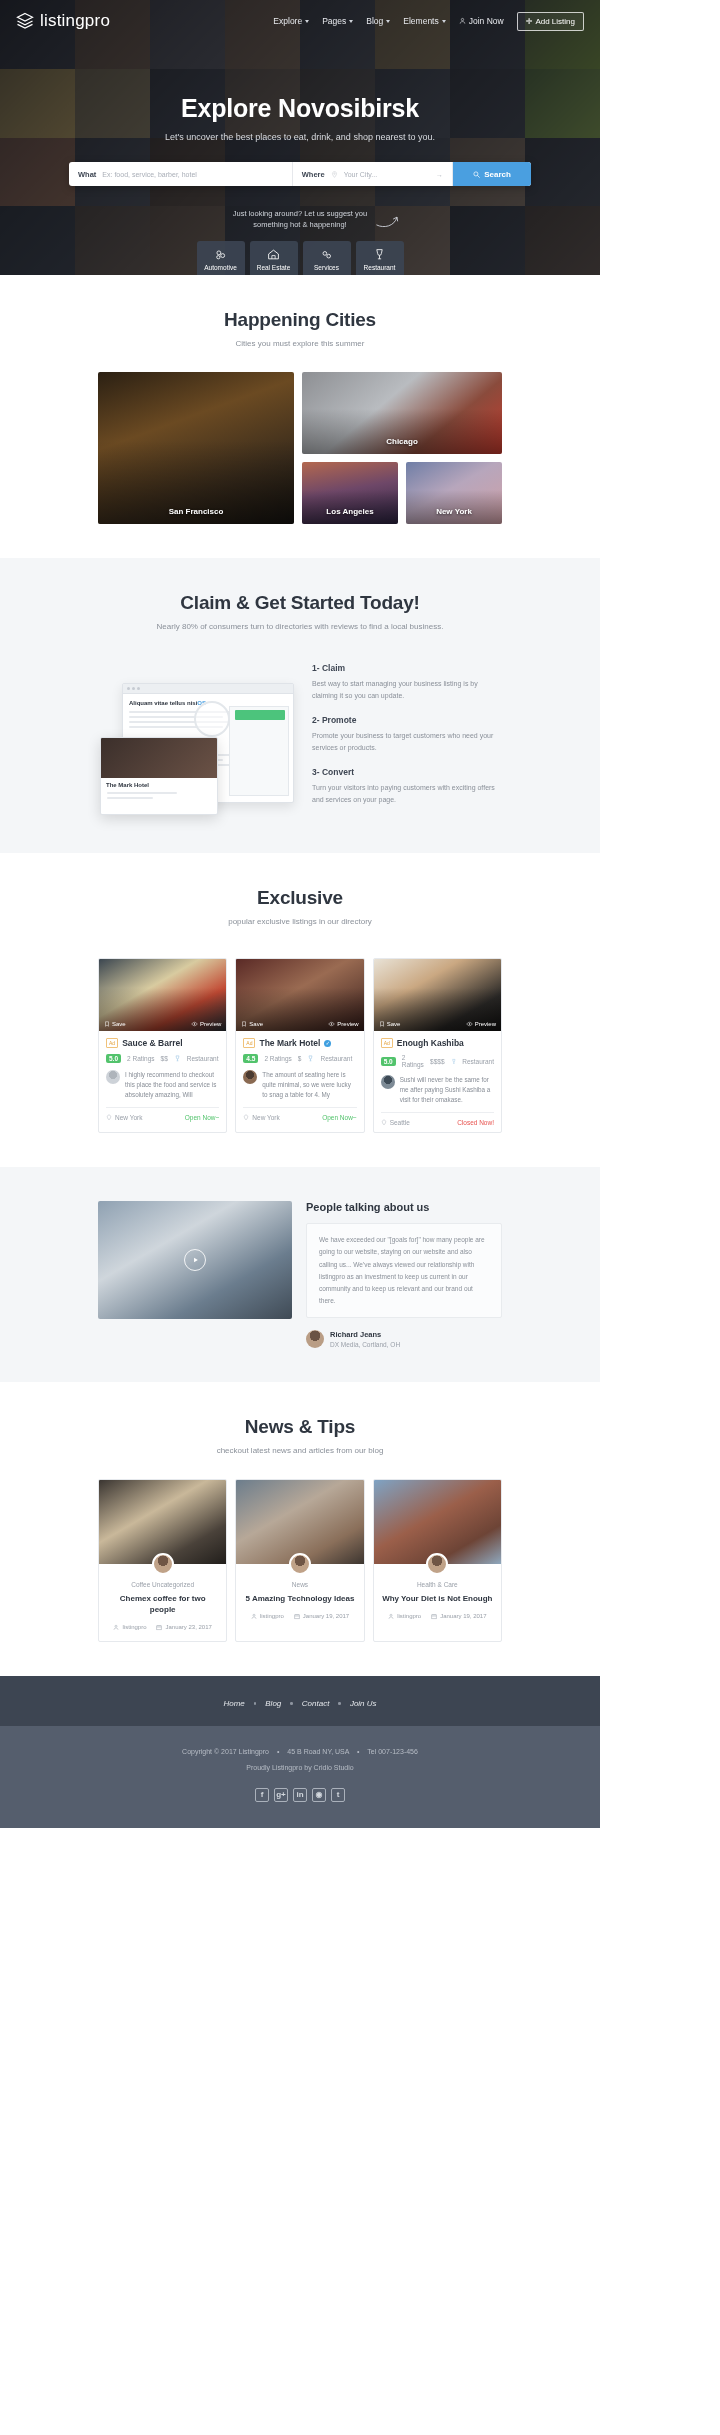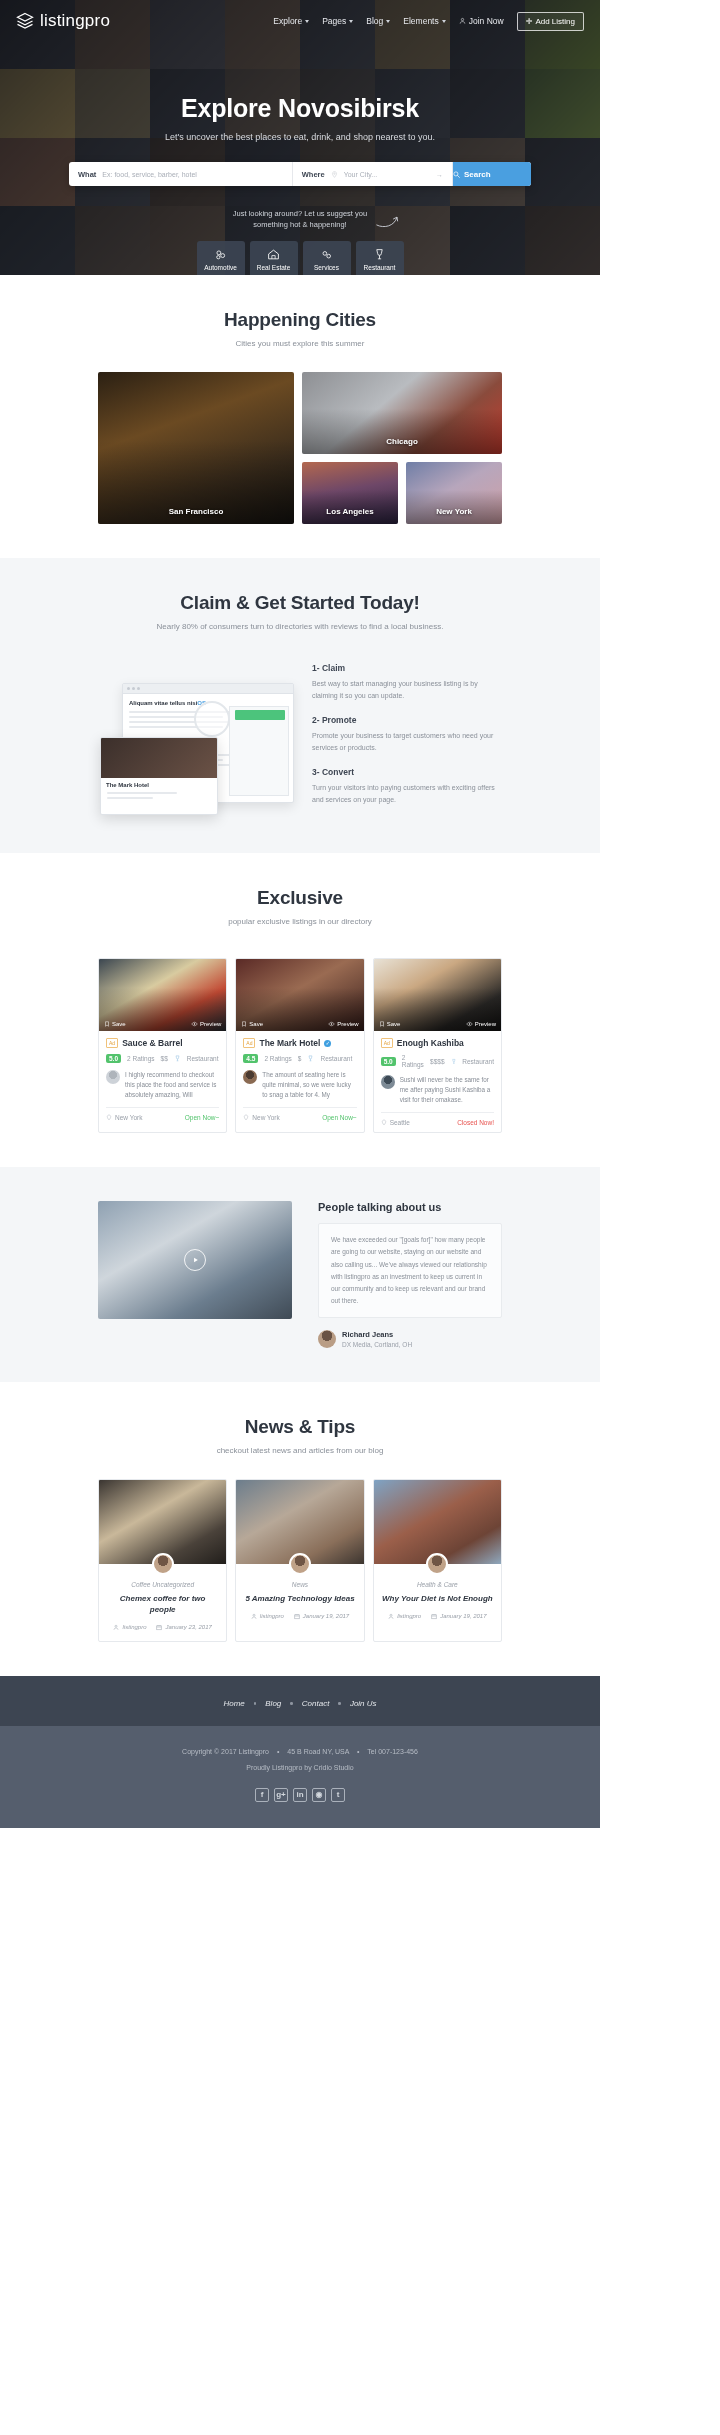--- a/index.html
+++ b/index.html
@@ -75,21 +75,21 @@
   }
   .sb-field { display: flex; align-items: center; height: 100%; padding: 0 9px; gap: 6px; }
   .sb-what { flex: 1.45; border-right: 1px solid #e6e8ec; }
   .sb-where { flex: 1; border-right: 1px solid #e6e8ec; }
   .sb-label { font-size: 7.5px; font-weight: 700; color: #3e4653; }
   .sb-ph { font-size: 7px; color: #a9aeb7; }
   .sb-loc { width: 7px; height: 7px; opacity:.5 }
   .sb-arrow { margin-left: auto; color:#b6bac2; font-size: 7px; }
   .sb-btn {
     width: 78px; height: 100%; background: #4a9fe0; color: #fff;
-    display: flex; align-items: center; justify-content: flex-start; gap: 4px;
+    display: flex; align-items: center; justify-content: center; gap: 4px;
     font-size: 8px; font-weight: 700;
   }
 
   .suggest {
     position: relative; z-index: 5; text-align: center;
     margin-top: 22px; color: #cfd3da; font-size: 7.5px; line-height: 1.5;
   }
   .suggest-wrap { display:inline-block; position: relative; }
   .suggest-arrow { position: absolute; right: -34px; top: 4px; width: 26px; height: 18px; }
 
@@ -166,34 +166,34 @@
   .meta { font-size: 6.5px; color: #9aa0a9; }
   .lrow3 { display: flex; gap: 5px; margin-top: 7px; padding-bottom: 7px; border-bottom: 1px solid #eceef1; }
   .avatar { width: 14px; height: 14px; border-radius: 50%; background: #cdd2d8; flex: 0 0 14px; overflow:hidden; }
   .review { font-size: 6.3px; color: #878d96; line-height: 1.6; }
   .lfoot { display: flex; align-items: center; justify-content: space-between; padding: 6px 7px; font-size: 6.5px; color: #9aa0a9; }
   .open { color: #52c36c; }
   .closed { color: #e8534f; }
 
   
   .testi { background: #f4f6f8; }
-  .testi-inner { display: flex; gap: 26px; align-items: flex-start; }
+  .testi-inner { display: flex; gap: 14px; align-items: flex-start; }
   .testi-img { width: 194px; height: 118px; border-radius: 2px; position: relative; overflow:hidden; }
   .play { position: absolute; left: 50%; top: 50%; transform: translate(-50%,-50%); width: 22px; height: 22px; border-radius: 50%; border: 1px solid rgba(255,255,255,.85); display:flex; align-items:center; justify-content:center;}
   .testi-right { flex: 1; }
   .testi-title { font-size: 11px; font-weight: 700; color: #2f3640; }
   .quote-box { background: #fbfcfd; border: 1px solid #e8ebee; border-radius: 2px; padding: 10px 12px; margin-top: 10px; }
   .quote { font-size: 6.5px; color: #8a9099; line-height: 1.85; }
   .author { display: flex; align-items: center; gap: 6px; margin-top: 12px; }
   .author-av { width: 18px; height: 18px; border-radius: 50%; overflow:hidden; background:#c9ced5; }
   .author-n { font-size: 7.5px; font-weight: 700; color: #2f3640; }
   .author-r { font-size: 6.5px; color: #9aa0a9; margin-top: 2px; }
 
   
-  .news { display: grid; grid-template-columns: repeat(3, 1fr); gap: 8px; margin-top: 24px; font-style: italic; }
+  .news { display: grid; grid-template-columns: repeat(3, 1fr); gap: 8px; margin-top: 24px; }
   .ncard { background: #fff; border: 1px solid #e6e9ed; border-radius: 2px; overflow: hidden; }
   .ncard-img { height: 84px; position: relative; }
   .ncard-av { position: absolute; left: 50%; bottom: -11px; transform: translateX(-50%); width: 22px; height: 22px; border-radius: 50%; border: 2px solid #fff; overflow: hidden; background:#c9ced5; }
   .ncard-body { padding: 17px 8px 10px; text-align: center; }
   .ncat { font-size: 6.5px; color: #9aa0a9; }
   .ntitle { font-size: 8px; font-weight: 700; color: #2f3640; margin-top: 5px; line-height: 1.4; }
   .nmeta { display: flex; justify-content: center; gap: 10px; margin-top: 9px; font-size: 6px; color: #9aa0a9; }
   .nmeta span { display: flex; align-items: center; gap: 3px; }
 
   

